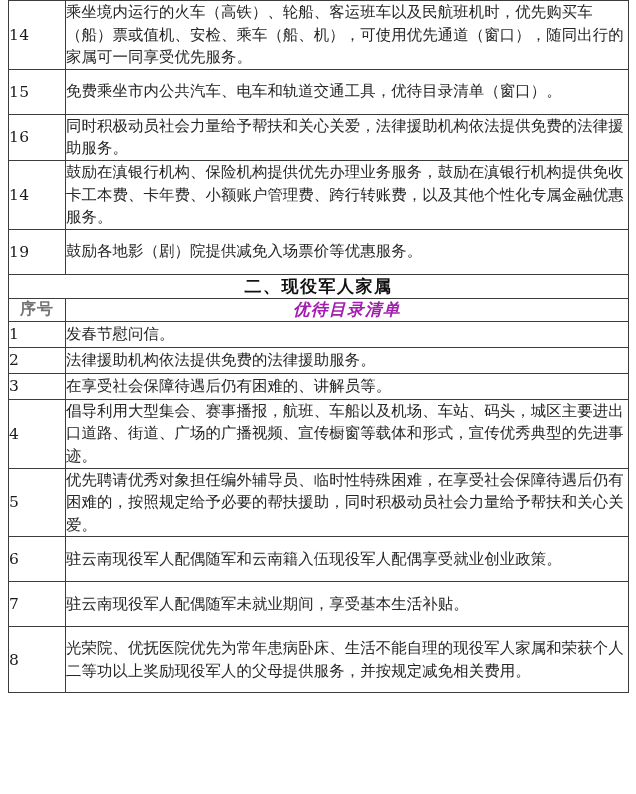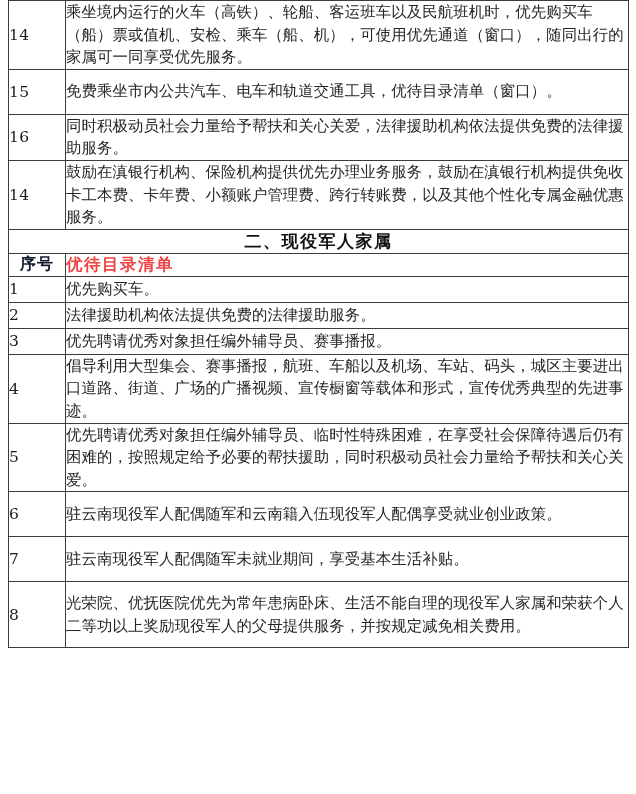--- a/index.html
+++ b/index.html
@@ -60,28 +60,30 @@
     letter-spacing: 1.5px;
     padding: 9px 0 9px 0;
     font-family: "DejaVu Serif", "Liberation Serif", serif;
     color: #121212;
   }
   .header-num {
     text-align: center;
     font-size: 16px;
     font-weight: bold;
     letter-spacing: 1px;
-    color: #0f172a;
+    color: #737373;
   }
   .header-body {
+    text-align: center;
     font-size: 16.5px;
     font-weight: bold;
     letter-spacing: 1.5px;
-    color: #ef4444;
+    color: #a21caf;
     padding: 7px 0 7px 0;
+    font-style: italic;
   }
   .r-tall3 { height: 66px; }
   .r-tall2 { height: 45px; }
   .r-one   { height: 26px; }
 </style>
 </head>
 <body>
 
 <div class="page">
 
@@ -106,43 +108,47 @@
         <td class="num-cell">16</td>
         <td class="body-cell">同时积极动员社会力量给予帮扶和关心关爱，法律援助机构依法提供免费的法律援助服务。</td>
       </tr>
 
       <tr class="r-tall3">
         <td class="num-cell">14</td>
         <td class="body-cell">鼓励在滇银行机构、保险机构提供优先办理业务服务，鼓励在滇银行机构提供免收卡工本费、卡年费、小额账户管理费、跨行转账费，以及其他个性化专属金融优惠服务。</td>
       </tr>
 
 
+      <tr class="r-tall2">
+        <td class="num-cell">19</td>
+        <td class="body-cell">鼓励各地影（剧）院提供减免入场票价等优惠服务。</td>
+      </tr>
 
       <tr>
         <td class="section-cell" colspan="2">二、现役军人家属</td>
       </tr>
 
       <tr>
         <td class="header-num">序号</td>
         <td class="header-body">优待目录清单</td>
       </tr>
 
       <tr class="r-one">
         <td class="num-cell">1</td>
-        <td class="body-cell">优先购买车。</td>
+        <td class="body-cell">发春节慰问信。</td>
       </tr>
 
       <tr class="r-one">
         <td class="num-cell">2</td>
         <td class="body-cell">法律援助机构依法提供免费的法律援助服务。</td>
       </tr>
 
       <tr class="r-one">
         <td class="num-cell">3</td>
-        <td class="body-cell">优先聘请优秀对象担任编外辅导员、赛事播报。</td>
+        <td class="body-cell">在享受社会保障待遇后仍有困难的、讲解员等。</td>
       </tr>
 
       <tr class="r-tall3">
         <td class="num-cell">4</td>
         <td class="body-cell">倡导利用大型集会、赛事播报，航班、车船以及机场、车站、码头，城区主要进出口道路、街道、广场的广播视频、宣传橱窗等载体和形式，宣传优秀典型的先进事迹。</td>
       </tr>
 
       <tr class="r-tall3">
         <td class="num-cell">5</td>
         <td class="body-cell">优先聘请优秀对象担任编外辅导员、临时性特殊困难，在享受社会保障待遇后仍有困难的，按照规定给予必要的帮扶援助，同时积极动员社会力量给予帮扶和关心关爱。</td>

